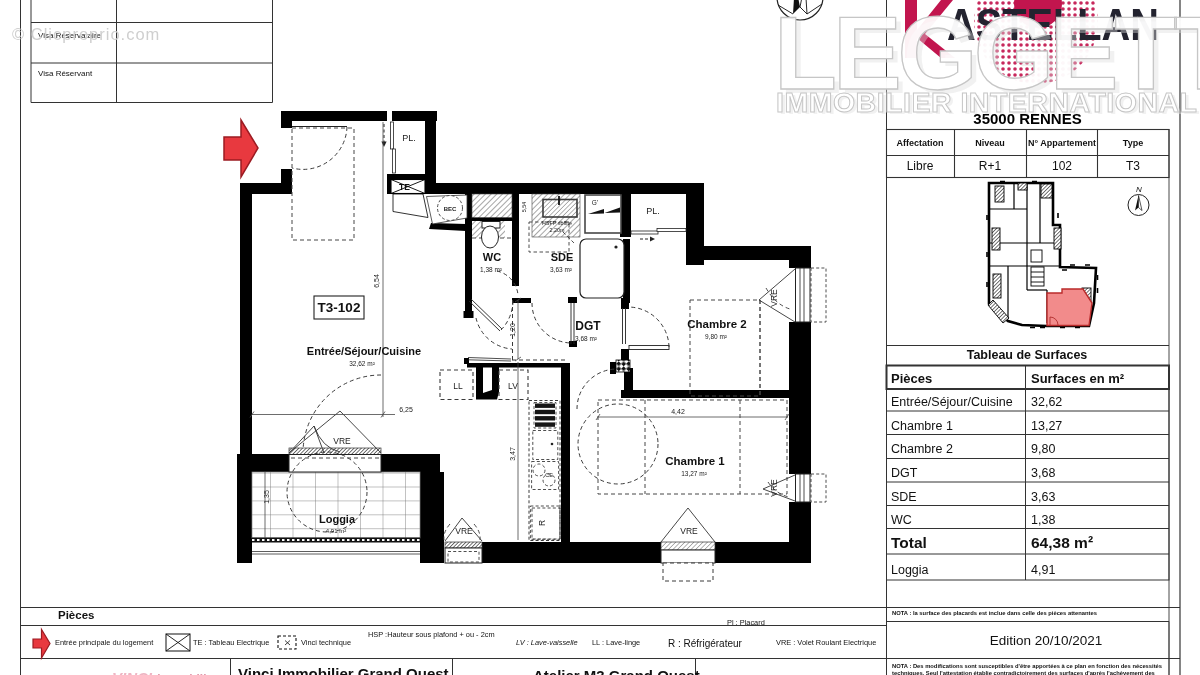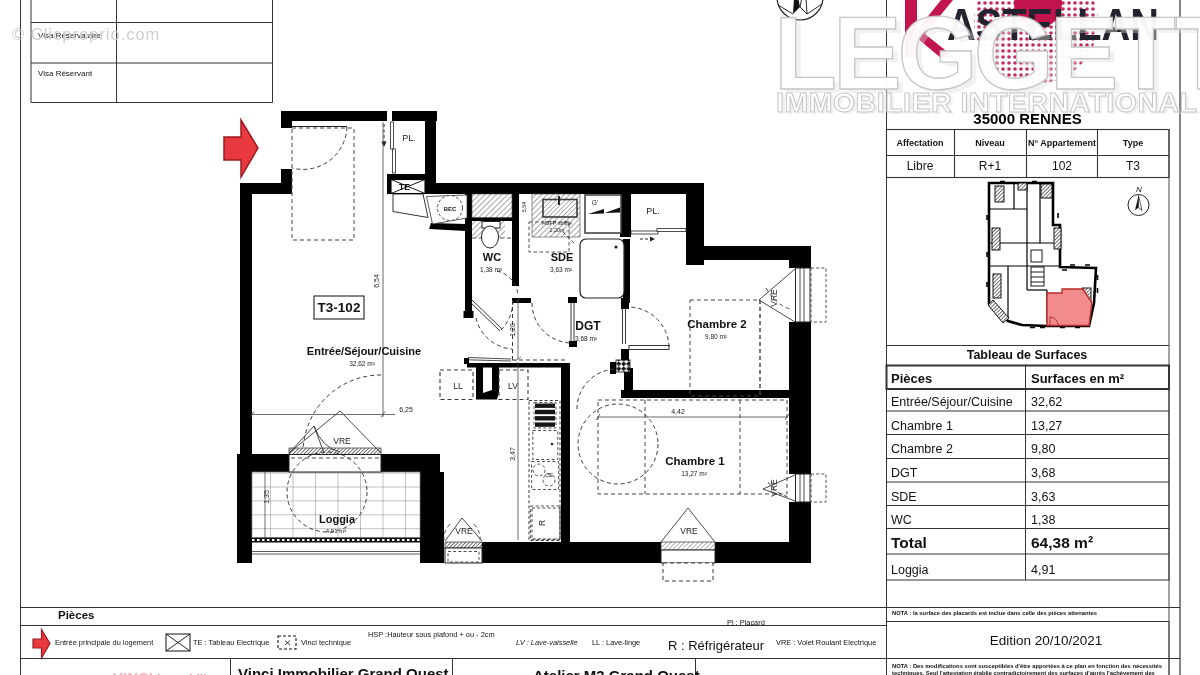--- a/index.html
+++ b/index.html
@@ -611,21 +611,21 @@
 </svg>
 
 <div class="tx" style="left:58px;top:609px;font-size:11.5px;font-weight:bold;color:#111;">Pièces</div>
 
 <div class="tx" style="left:55px;top:638px;font-size:7.4px;color:#111;">Entrée principale du logement</div>
 <div class="tx" style="left:193px;top:638px;font-size:7.4px;color:#111;">TE : Tableau Electrique</div>
 <div class="tx" style="left:301px;top:638px;font-size:7.4px;color:#111;">Vinci technique</div>
 <div class="tx" style="left:368px;top:630px;font-size:7.4px;color:#111;">HSP :Hauteur sous plafond + ou - 2cm</div>
 <div class="tx" style="left:516px;top:638px;font-size:7.4px;color:#111;font-style:italic;">LV : Lave-vaisselle</div>
 <div class="tx" style="left:592px;top:638px;font-size:7.4px;color:#111;">LL : Lave-linge</div>
-<div class="tx" style="left:656px;top:638px;font-size:13px;color:#111;padding-left:12px;">R : Réfrigérateur</div>
+<div class="tx" style="left:656px;top:638px;font-size:10px;color:#111;padding-left:12px;">R : Réfrigérateur</div>
 <div class="tx" style="left:727px;top:618px;font-size:7.4px;color:#111;">Pl : Placard</div>
 <div class="tx" style="left:776px;top:638px;font-size:7.4px;color:#111;">VRE : Volet Roulant Electrique</div>
 
 <div class="tx" style="left:892px;top:610px;font-size:5.8px;color:#111;font-weight:bold;">NOTA : la surface des placards est inclue dans celle des pièces attenantes</div>
 
 <div class="tx" style="left:886px;top:633px;width:320px;text-align:center;font-size:13.5px;color:#111;">Edition 20/10/2021</div>
 
 <div class="tx" style="left:892px;top:663px;width:274px;font-size:5.8px;color:#111;font-weight:bold;white-space:normal;line-height:7px;">NOTA : Des modifications sont susceptibles d'être apportées à ce plan en fonction des nécessités techniques. Seul l'attestation établie contradictoirement des surfaces d'après l'achèvement des travaux</div>
 
 <div class="tx" style="left:112px;top:669px;font-size:15px;font-weight:bold;color:#eeb5c3;font-style:italic;">VINCI <span style="color:#e09aac;font-size:12px;">immobilier</span></div>

